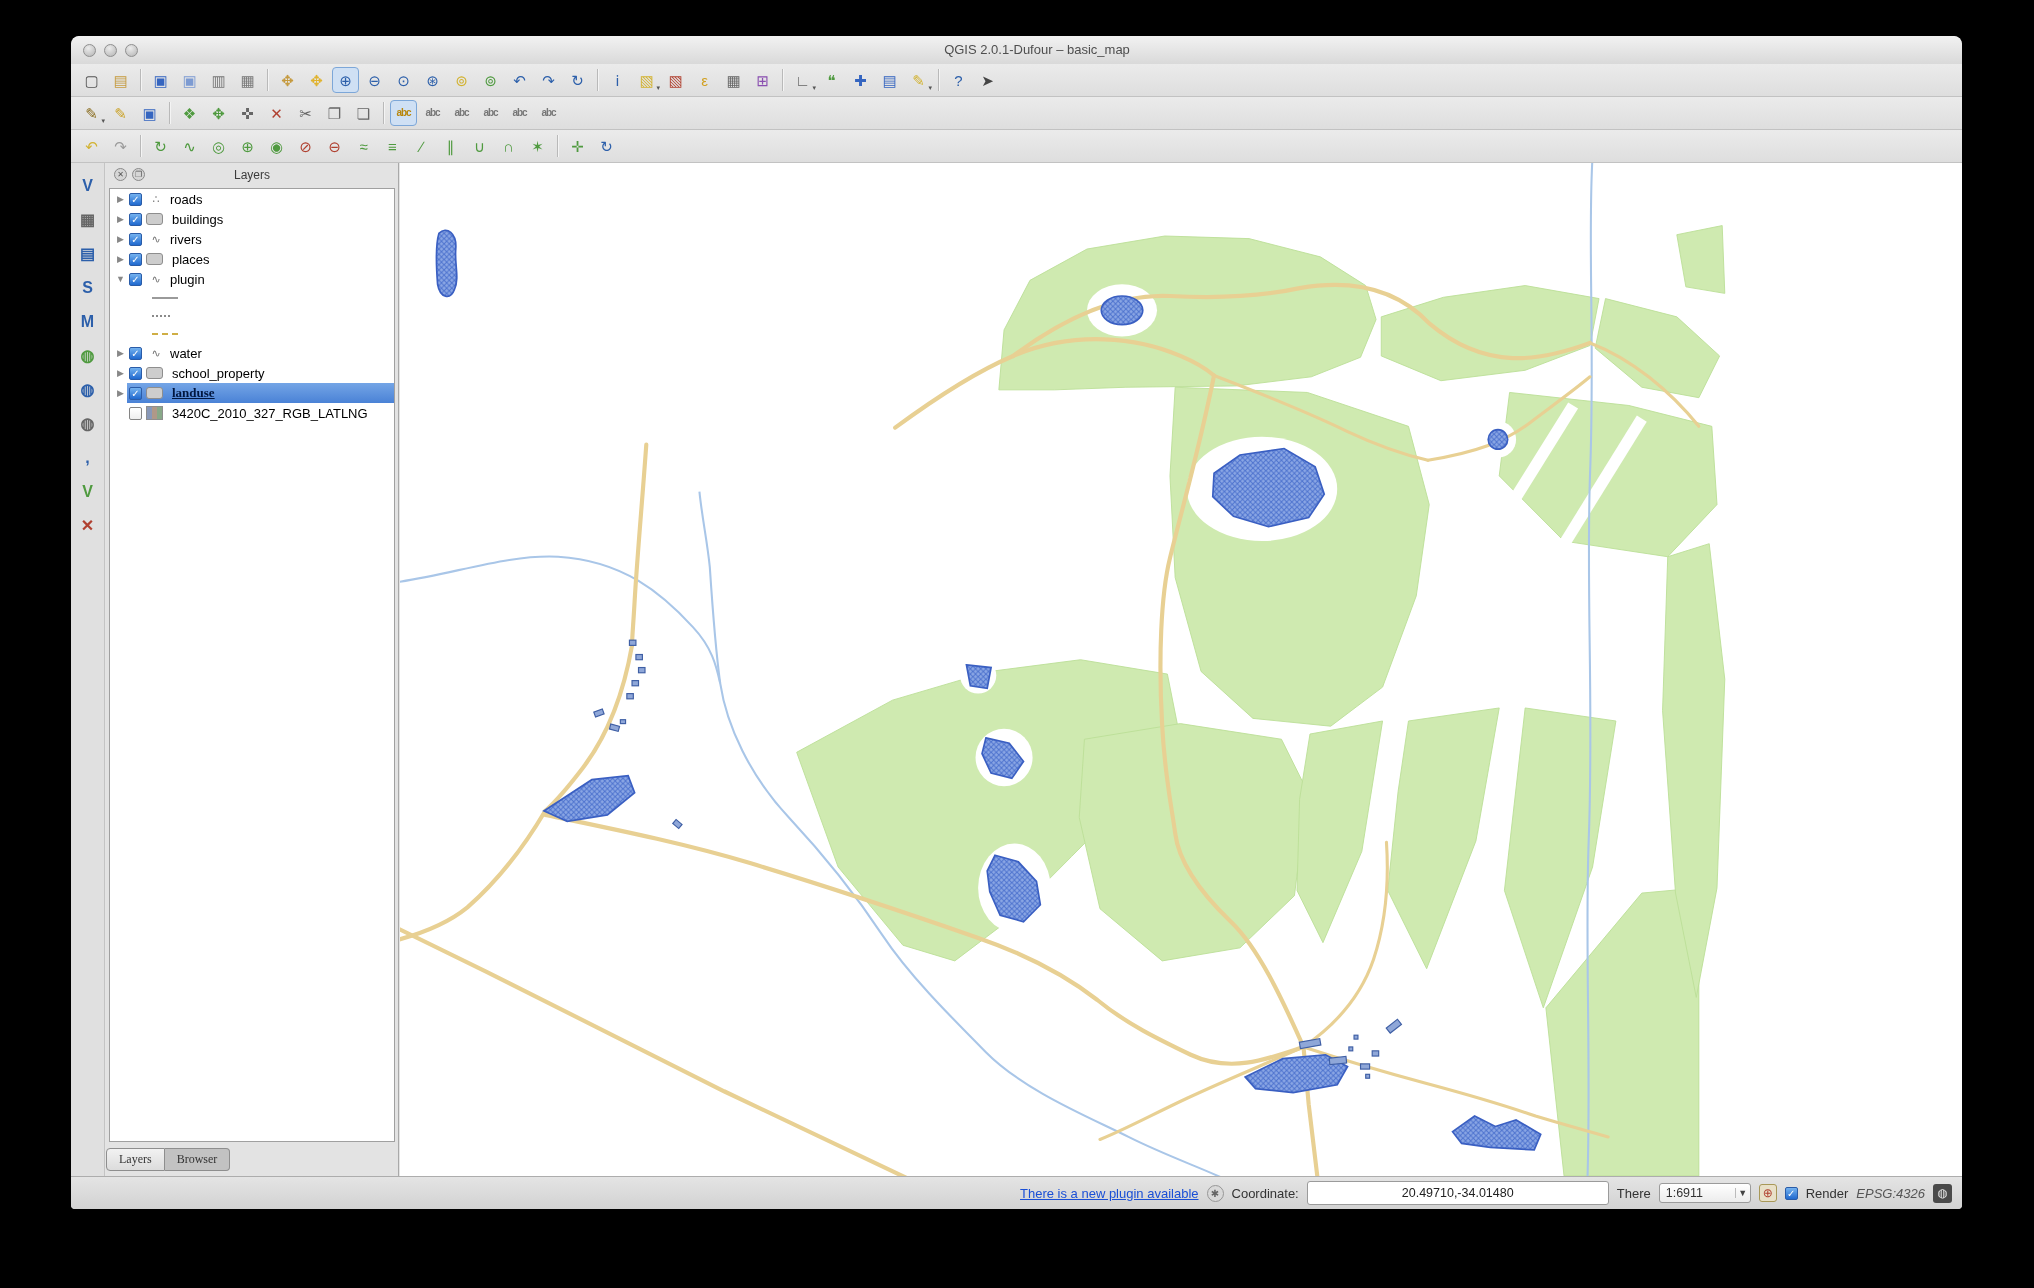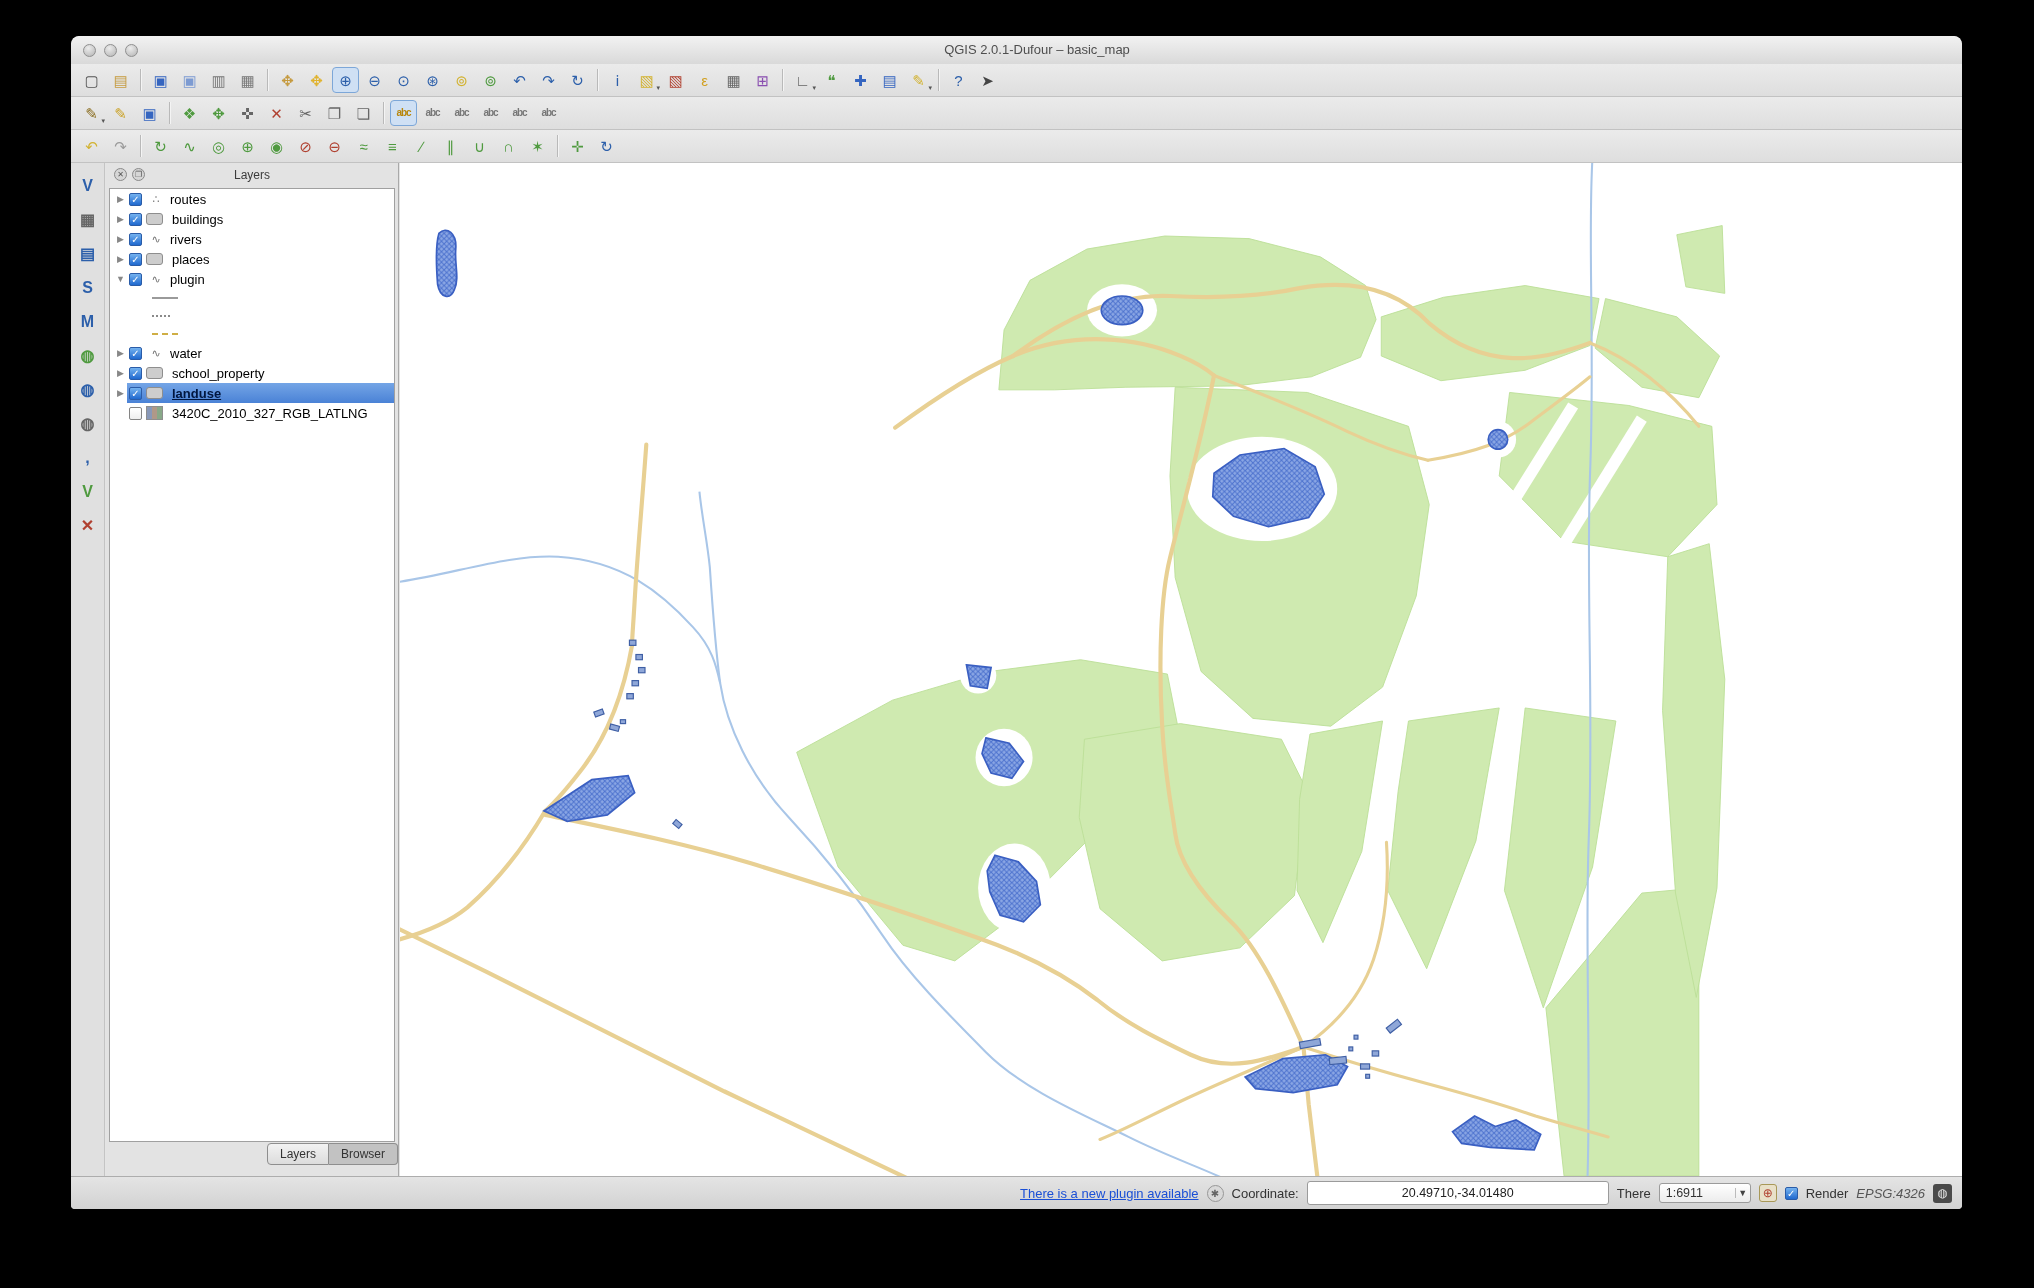--- a/index.html
+++ b/index.html
@@ -42,35 +42,35 @@
   .dock-btns{position:absolute;left:8px;top:5px;display:flex;gap:5px;}
   .dock-btn{width:13px;height:13px;border-radius:50%;border:1px solid #8a8a8a;background:#d6d6d6;
         font-size:8px;line-height:11px;text-align:center;color:#555;box-sizing:border-box;}
   .tree-wrap{position:absolute;left:3px;right:3px;top:25px;bottom:34px;background:#fff;
         border:1px solid #a0a0a0;overflow:hidden;}
   .tree-row{display:flex;align-items:center;height:20px;font-size:13px;color:#000;padding-left:4px;}
   .tree-row.child{height:18px;padding-left:42px;}
   .expander{width:13px;font-size:9px;color:#878787;text-align:center;flex:none;}
   .row-body{display:flex;align-items:center;flex:1;height:20px;padding-left:2px;}
   .row-body.selected{background:linear-gradient(#74a5e6,#4a82d6);}
-  .row-body.selected .tree-label{text-decoration:underline;font-weight:bold;color:#00163f;}
+  .row-body.selected .tree-label{text-decoration:underline;font-weight:bold;color:#00163f;font-family:Liberation Serif, serif;}
   .cbx{width:13px;height:13px;border:1px solid #848484;border-radius:2px;background:linear-gradient(#fff,#eee);
        font-size:10px;line-height:12px;text-align:center;color:#fff;flex:none;box-sizing:border-box;}
   .cbx.checked{background:linear-gradient(#74b2ef,#2069cf);border-color:#2a5ca8;}
   .tree-icon{width:20px;text-align:center;margin-left:4px;flex:none;color:#777;font-size:11px;}
   .ti-polygon-layer{height:10px;width:15px;background:#cdcdcd;border:1px solid #8e8e8e;border-radius:3px;
        margin-right:5px;}
   .ti-raster-layer{height:12px;width:15px;margin-right:5px;border:1px solid #8e8e8e;
        background:linear-gradient(90deg,#8898b8 33%,#b09888 33% 66%,#88a888 66%);}
   .tree-label{margin-left:4px;white-space:nowrap;}
   .swatch{display:inline-block;width:26px;height:0;}
   .solid-line{border-top:2px solid #9a9a9a;}
   .dotted-line{border-top:2px dotted #8a8a8a;width:18px;}
   .dashed-line{border-top:2px dashed #cfae45;}
-  .dock-tabs{position:absolute;left:0;right:0;bottom:11px;text-align:right;}
+  .dock-tabs{position:absolute;left:0;right:0;bottom:5px;text-align:left;font-family:Liberation Serif, serif;}
   .dock-tab{display:inline-block;padding:3px 12px;font-size:12px;color:#333;background:#c2c2c2;
        border:1px solid #8e8e8e;cursor:default;}
   .dock-tab.first{border-radius:4px 0 0 4px;}
   .dock-tab.last{border-radius:0 4px 4px 0;border-left:none;}
   .dock-tab.active{background:linear-gradient(#f2f2f2,#dcdcdc);}
   
   .map{position:absolute;left:329px;top:127px;right:0;bottom:33px;background:#fff;overflow:hidden;}
   .map svg{display:block;width:100%;height:100%;}
   .lu{fill:var(--c-landuse,#cfeab0);stroke:var(--c-landuse_stroke,#bcdf97);stroke-width:.7;}
   .wh{fill:#fff;stroke:none;}
@@ -370,21 +370,21 @@
         <span class="dock-btn">❐</span>
       </div>
       <div class="dock-title">Layers</div>
     </div>
     <div class="tree-wrap">
         <div class="tree-row">
           <span class="expander">▶</span>
           <span class="row-body">
             <span class="cbx checked">✓</span>
             <span class="tree-icon ti-point-layer">∴</span>
-            <span class="tree-label">routes</span>
+            <span class="tree-label">roads</span>
           </span>
         </div>
         <div class="tree-row">
           <span class="expander">▶</span>
           <span class="row-body">
             <span class="cbx checked">✓</span>
             <span class="tree-icon ti-polygon-layer"></span>
             <span class="tree-label">buildings</span>
           </span>
         </div>

